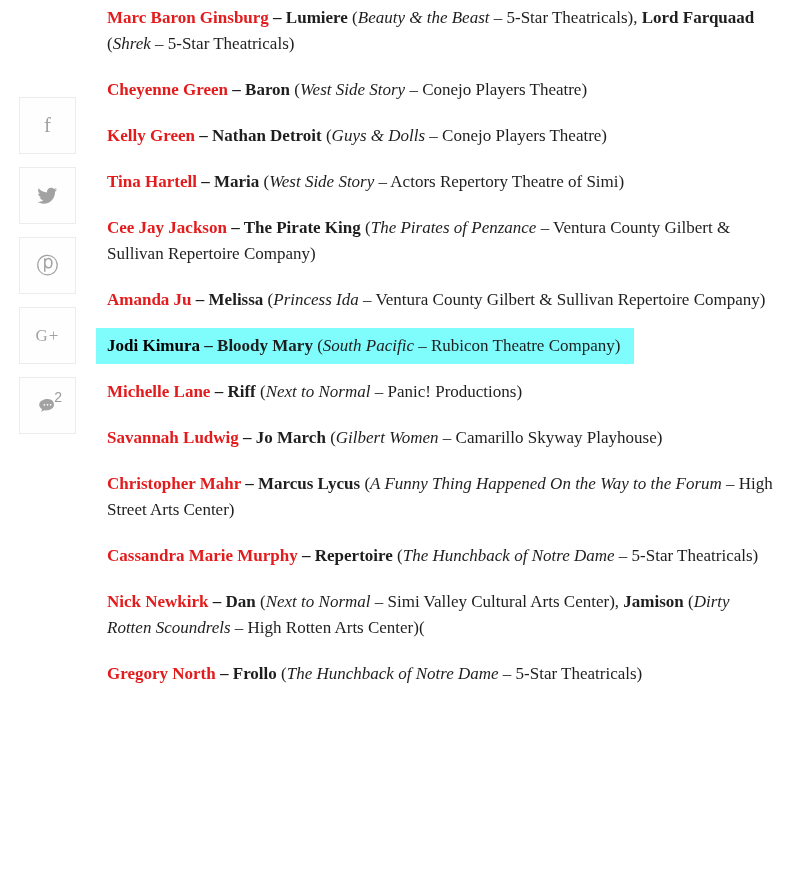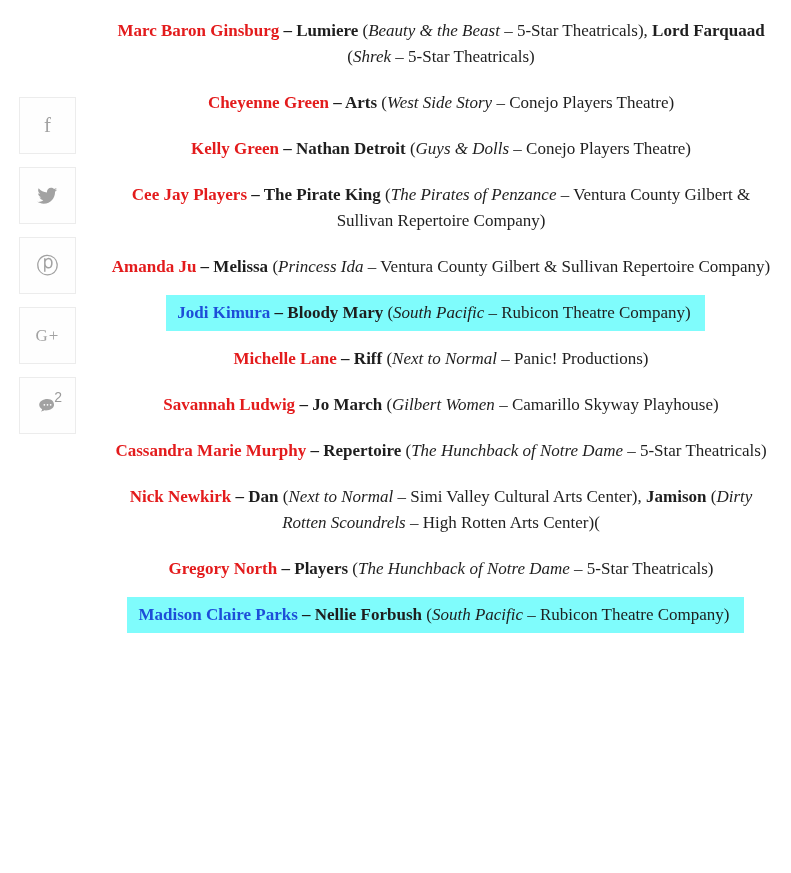--- a/index.html
+++ b/index.html
@@ -42,43 +42,42 @@
     top: 12px; right: 13px;
     font-family: "Liberation Sans", sans-serif;
     font-size: 14px;
     color: #9a9a9a;
     line-height: 1;
   }
   .content {
     position: absolute;
     left: 107px; top: 0;
     width: 668px;
-    padding-top: 18px;
-    text-align: center;
+    padding-top: 5px;
   }
   .entry {
     margin: 0 0 20px 0;
     font-size: 17px;
     line-height: 26px;
     color: #1e1e1e;
   }
   .entry:last-child { margin-bottom: 0; }
   .nm {
     color: #e31b1c;
     font-weight: 700;
     cursor: pointer;
   }
   .b { font-weight: 700; }
   .it { font-style: italic; }
   .hl {
     background: #7ffcfc;
     padding: 8px 14px 9px 11px;
     margin-left: -11px;
   }
-  .hl .nm { color: #1d4ed8; }
+  .hl .nm { color: #000000; }
 </style>
 </head>
 <body>
 
 <div class="share-sidebar" id="share-sidebar">
     <div class="share-btn">
       <span><span class="glyph">f</span></span>
     </div>
     <div class="share-btn">
       <span>
@@ -100,24 +99,25 @@
           <circle cx="8.4" cy="11.2" r="1" fill="#ffffff"></circle>
           <circle cx="12" cy="11.2" r="1" fill="#ffffff"></circle>
           <circle cx="15.6" cy="11.2" r="1" fill="#ffffff"></circle>
         </svg>
       </span>
       <span class="comment-count">2</span>
     </div>
   </div>
 <div class="content" id="content">
     <p class="entry"><span class="nm">Marc Baron Ginsburg</span><span class="b"> – Lumiere</span><span class=""> (</span><span class="it">Beauty &amp; the Beast</span><span class=""> – 5-Star Theatricals), </span><span class="b">Lord Farquaad</span><span class=""> (</span><span class="it">Shrek</span><span class=""> – 5-Star Theatricals)</span></p>
-    <p class="entry"><span class="nm">Cheyenne Green</span><span class="b"> – Arts</span><span class=""> (</span><span class="it">West Side Story</span><span class=""> – Conejo Players Theatre)</span></p>
+    <p class="entry"><span class="nm">Cheyenne Green</span><span class="b"> – Baron</span><span class=""> (</span><span class="it">West Side Story</span><span class=""> – Conejo Players Theatre)</span></p>
     <p class="entry"><span class="nm">Kelly Green</span><span class="b"> – Nathan Detroit</span><span class=""> (</span><span class="it">Guys &amp; Dolls</span><span class=""> – Conejo Players Theatre)</span></p>
-    <p class="entry"><span class="nm">Cee Jay Players</span><span class="b"> – The Pirate King</span><span class=""> (</span><span class="it">The Pirates of Penzance</span><span class=""> – Ventura County Gilbert &amp; Sullivan Repertoire Company)</span></p>
+    <p class="entry"><span class="nm">Tina Hartell</span><span class="b"> – Maria</span><span class=""> (</span><span class="it">West Side Story</span><span class=""> – Actors Repertory Theatre of Simi)</span></p>
+    <p class="entry"><span class="nm">Cee Jay Jackson</span><span class="b"> – The Pirate King</span><span class=""> (</span><span class="it">The Pirates of Penzance</span><span class=""> – Ventura County Gilbert &amp; Sullivan Repertoire Company)</span></p>
     <p class="entry"><span class="nm">Amanda Ju</span><span class="b"> – Melissa</span><span class=""> (</span><span class="it">Princess Ida</span><span class=""> – Ventura County Gilbert &amp; Sullivan Repertoire Company)</span></p>
     <p class="entry"><span class="hl"><span class="nm">Jodi Kimura</span><span class="b"> – Bloody Mary</span><span class=""> (</span><span class="it">South Pacific</span><span class=""> – Rubicon Theatre Company)</span></span></p>
     <p class="entry"><span class="nm">Michelle Lane</span><span class="b"> – Riff</span><span class=""> (</span><span class="it">Next to Normal</span><span class=""> – Panic! Productions)</span></p>
     <p class="entry"><span class="nm">Savannah Ludwig</span><span class="b"> – Jo March</span><span class=""> (</span><span class="it">Gilbert Women</span><span class=""> – Camarillo Skyway Playhouse)</span></p>
+    <p class="entry"><span class="nm">Christopher Mahr</span><span class="b"> – Marcus Lycus</span><span class=""> (</span><span class="it">A Funny Thing Happened On the Way to the Forum</span><span class=""> – High Street Arts Center)</span></p>
     <p class="entry"><span class="nm">Cassandra Marie Murphy</span><span class="b"> – Repertoire</span><span class=""> (</span><span class="it">The Hunchback of Notre Dame</span><span class=""> – 5-Star Theatricals)</span></p>
     <p class="entry"><span class="nm">Nick Newkirk</span><span class="b"> – Dan</span><span class=""> (</span><span class="it">Next to Normal</span><span class=""> – Simi Valley Cultural Arts Center), </span><span class="b">Jamison</span><span class=""> (</span><span class="it">Dirty Rotten Scoundrels</span><span class=""> – High Rotten Arts Center)(</span></p>
-    <p class="entry"><span class="nm">Gregory North</span><span class="b"> – Players</span><span class=""> (</span><span class="it">The Hunchback of Notre Dame</span><span class=""> – 5-Star Theatricals)</span></p>
-    <p class="entry"><span class="hl"><span class="nm">Madison Claire Parks</span><span class="b"> – Nellie Forbush</span><span class=""> (</span><span class="it">South Pacific</span><span class=""> – Rubicon Theatre Company)</span></span></p>
+    <p class="entry"><span class="nm">Gregory North</span><span class="b"> – Frollo</span><span class=""> (</span><span class="it">The Hunchback of Notre Dame</span><span class=""> – 5-Star Theatricals)</span></p>
   </div>
 
 </body></html>

